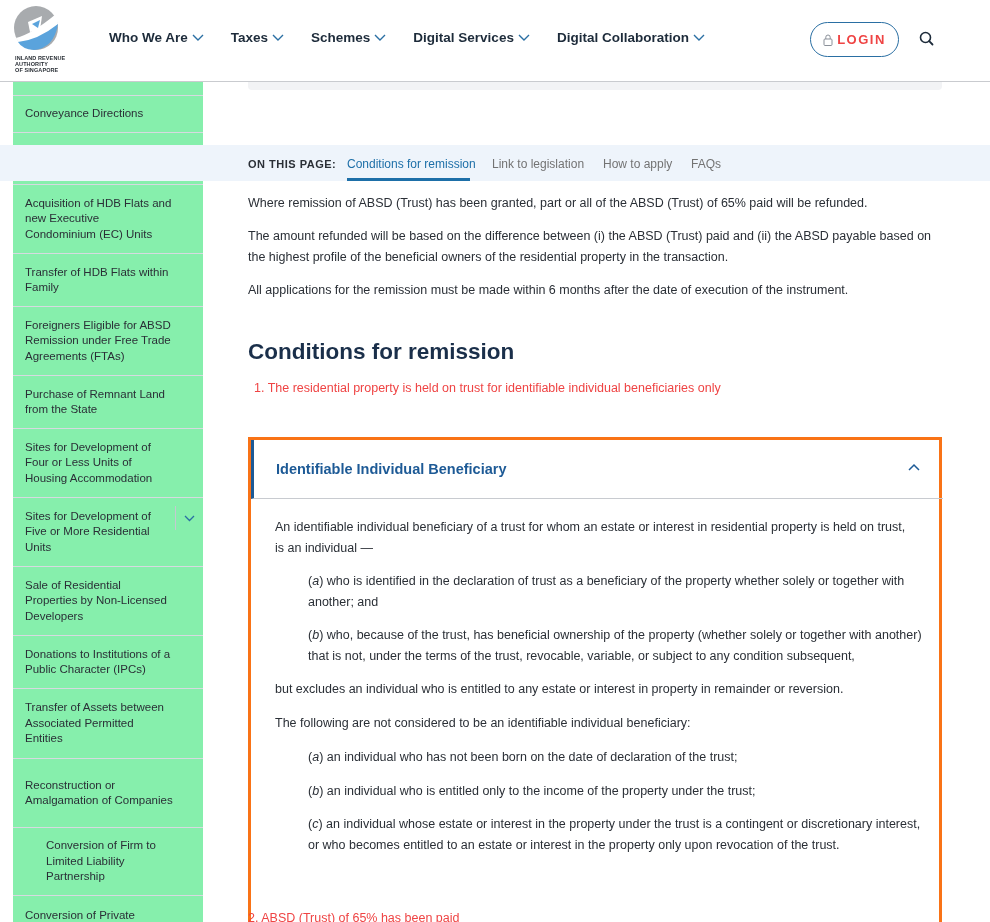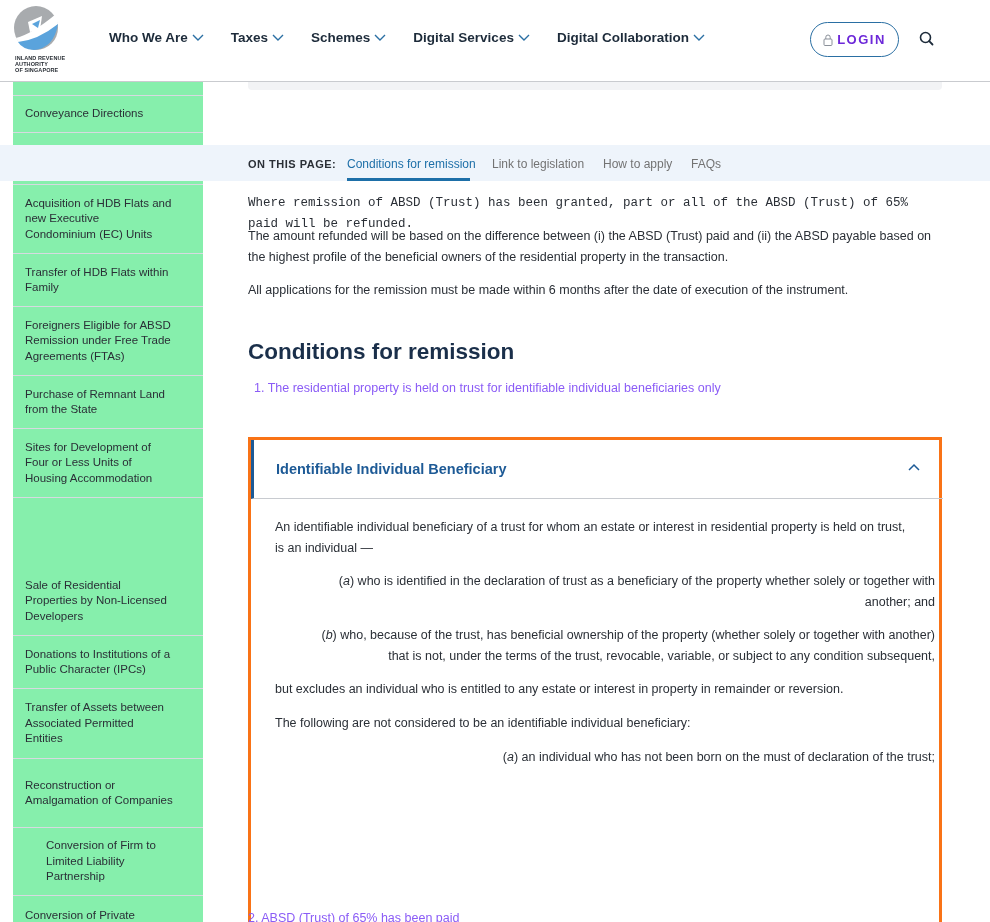--- a/index.html
+++ b/index.html
@@ -6,48 +6,48 @@
   html, body { width: 990px; height: 922px; overflow: hidden; background: #ffffff; }
   body { font-family: "Liberation Sans", "DejaVu Sans", sans-serif; color: #2a2f36; position: relative; }
 
   
   .header { position: absolute; left: 0; top: 0; width: 990px; height: 82px; background: #fff; border-bottom: 1px solid #c9cbcf; z-index: 10; }
   .logo { position: absolute; left: 12px; top: 4px; width: 70px; height: 74px; }
   .logo-text { position: absolute; left: 15px; top: 55px; font-size: 5.5px; line-height: 6px; color: #2a2f36; font-weight: bold; letter-spacing: 0.1px; }
   .nav { position: absolute; left: 109px; top: 30px; display: flex; }
   .nav-item { display: flex; align-items: center; font-size: 13.5px; font-weight: bold; color: #1d2b3a; margin-right: 27px; cursor: pointer; }
   .nav-item .chev { width: 12px; height: 8px; margin-left: 4px; }
-  .login-btn { position: absolute; left: 810px; top: 22px; width: 89px; height: 35px; border: 1.5px solid #2a6fa3; border-radius: 18px; display: flex; align-items: center; justify-content: center; font-size: 13px; font-weight: bold; letter-spacing: 1.5px; color: #6d28d9; background: #fff; cursor: pointer; }
+  .login-btn { position: absolute; left: 810px; top: 22px; width: 89px; height: 35px; border: 1.5px solid #2a6fa3; border-radius: 18px; display: flex; align-items: center; justify-content: center; font-size: 13px; font-weight: bold; letter-spacing: 1.5px; color: #ef4444; background: #fff; cursor: pointer; }
   .login-btn svg { margin-right: 4px; }
   .search-btn { position: absolute; left: 918px; top: 30px; width: 18px; height: 18px; cursor: pointer; }
 
   
   .sidebar { position: absolute; left: 13px; top: 82px; width: 190px; height: 840px; background: #86efac; }
   .side-item { position: absolute; left: 0; width: 190px; border-bottom: 1px solid #d6dae0; font-size: 11.5px; line-height: 15.5px; color: #2a2f36; padding-left: 12px; padding-right: 30px; display: flex; align-items: center; cursor: pointer; }
   .side-item .expand { position: absolute; right: 0; top: 8px; width: 28px; height: 24px; border-left: 1px solid #c4c9d0; display: flex; align-items: center; justify-content: center; }
 
   
   .otp-bar { position: absolute; left: 0; top: 145px; width: 990px; height: 36px; background: #eef4fb; z-index: 5; }
   .otp-label { position: absolute; left: 248px; top: 13px; font-size: 11px; font-weight: bold; letter-spacing: 0.5px; color: #2a2f36; }
   .otp-link { position: absolute; top: 12px; font-size: 12px; color: #737373; cursor: pointer; }
   .otp-link.active { color: #1d6fa8; }
   .otp-underline { position: absolute; left: 347px; top: 33px; width: 123px; height: 3px; background: #1d6fa8; }
 
   
   .top-box { position: absolute; left: 248px; top: 82px; width: 694px; height: 8px; background: #f2f3f5; border-radius: 0 0 4px 4px; }
   .para { position: absolute; left: 248px; width: 694px; font-size: 12.5px; line-height: 21px; color: #2a2f36; }
   .h2 { position: absolute; left: 248px; top: 339px; font-size: 22.5px; font-weight: bold; color: #1a2f4a; }
-  .list-item { position: absolute; left: 254px; font-size: 12.5px; color: #8b5cf6; }
+  .list-item { position: absolute; left: 254px; font-size: 12.5px; color: #ef4444; }
 
   .accordion { position: absolute; left: 248px; top: 437px; width: 694px; height: 552px; border: 3px solid #f97316; }
   .acc-head { position: absolute; left: 0; top: 0; width: 692px; height: 59px; border-left: 3px solid #1d5a96; border-bottom: 1px solid #c8cbd0; cursor: pointer; }
   .acc-title { position: absolute; left: 22px; top: 21px; font-size: 14.5px; font-weight: bold; color: #1d5a96; }
   .acc-chev { position: absolute; left: 654px; top: 23px; }
   .acc-p { position: absolute; font-size: 12.5px; line-height: 21px; color: #2a2f36; }
-  .acc-p.indent { left: 64px; width: 620px; text-align: right; }
+  .acc-p.indent { left: 57px; width: 620px; }
   .acc-p.base { left: 24px; width: 640px; }
   i { font-style: italic; }
 </style>
 </head>
 <body>
 
 <div class="header">
   <div class="logo">
     <svg width="48" height="48" viewBox="0 0 48 48">
       <circle cx="24" cy="24" r="22" fill="#a8abae"></circle>
@@ -128,20 +128,28 @@
   </div>
   <div class="side-item" style="top:225px;height:69px;">
     <span>Foreigners Eligible for ABSD Remission under Free Trade Agreements (FTAs)</span>
   </div>
   <div class="side-item" style="top:294px;height:53px;">
     <span>Purchase of Remnant Land from the State</span>
   </div>
   <div class="side-item" style="top:347px;height:69px;">
     <span>Sites for Development of Four or Less Units of Housing Accommodation</span>
   </div>
+  <div class="side-item" style="top:416px;height:69px;">
+    <span>Sites for Development of Five or More Residential Units</span>
+    <div class="expand">
+      <svg width="11" height="7" viewBox="0 0 11 7">
+          <path d="M1 1 L5.5 5.5 L10 1" fill="none" stroke="#2a6fa3" stroke-width="1.3"></path>
+        </svg>
+    </div>
+  </div>
   <div class="side-item" style="top:485px;height:69px;">
     <span>Sale of Residential Properties by Non-Licensed Developers</span>
   </div>
   <div class="side-item" style="top:554px;height:53px;">
     <span>Donations to Institutions of a Public Character (IPCs)</span>
   </div>
   <div class="side-item" style="top:607px;height:70px;">
     <span>Transfer of Assets between Associated Permitted Entities</span>
   </div>
   <div class="side-item" style="top:677px;height:69px;">
@@ -159,36 +167,38 @@
   <span class="otp-label">ON THIS PAGE:</span>
   <span class="otp-link active" style="left:347px;">Conditions for remission</span>
   <span class="otp-link" style="left:492px;">Link to legislation</span>
   <span class="otp-link" style="left:603px;">How to apply</span>
   <span class="otp-link" style="left:691px;">FAQs</span>
   <div class="otp-underline"></div>
 </div>
 
 <div class="top-box"></div>
 
-<p class="para" style="top:193px;font-family:Liberation Mono, monospace;">Where remission of ABSD (Trust) has been granted, part or all of the ABSD (Trust) of 65% paid will be refunded.</p>
+<p class="para" style="top:193px;">Where remission of ABSD (Trust) has been granted, part or all of the ABSD (Trust) of 65% paid will be refunded.</p>
 <p class="para" style="top:226px;">The amount refunded will be based on the difference between (i) the ABSD (Trust) paid and (ii) the ABSD payable based on the highest profile of the beneficial owners of the residential property in the transaction.</p>
 <p class="para" style="top:280px;">All applications for the remission must be made within 6 months after the date of execution of the instrument.</p>
 
 <h2 class="h2">Conditions for remission</h2>
 <p class="list-item" style="top:381px;">1. The residential property is held on trust for identifiable individual beneficiaries only</p>
 
 <div class="accordion">
   <div class="acc-head">
     <span class="acc-title">Identifiable Individual Beneficiary</span>
     <svg class="acc-chev" width="12" height="8" viewBox="0 0 12 8">
         <path d="M1 7 L6 2 L11 7" fill="none" stroke="#1d5a96" stroke-width="1.5"></path>
       </svg>
   </div>
 
   <p class="acc-p base" style="top:77px;">An identifiable individual beneficiary of a trust for whom an estate or interest in residential property is held on trust, is an individual —</p>
   <p class="acc-p indent" style="top:131px;">(<i>a</i>)<span> who is identified in the declaration of trust as a beneficiary of the property whether solely or together with another; and</span></p>
   <p class="acc-p indent" style="top:185px;">(<i>b</i>)<span> who, because of the trust, has beneficial ownership of the property (whether solely or together with another) that is not, under the terms of the trust, revocable, variable, or subject to any condition subsequent,</span></p>
   <p class="acc-p base" style="top:239px;">but excludes an individual who is entitled to any estate or interest in property in remainder or reversion.</p>
   <p class="acc-p base" style="top:273px;">The following are not considered to be an identifiable individual beneficiary:</p>
-  <p class="acc-p indent" style="top:307px;">(<i>a</i>)<span> an individual who has not been born on the must of declaration of the trust;</span></p>
+  <p class="acc-p indent" style="top:307px;">(<i>a</i>)<span> an individual who has not been born on the date of declaration of the trust;</span></p>
+  <p class="acc-p indent" style="top:341px;">(<i>b</i>)<span> an individual who is entitled only to the income of the property under the trust;</span></p>
+  <p class="acc-p indent" style="top:374px;">(<i>c</i>)<span> an individual whose estate or interest in the property under the trust is a contingent or discretionary interest, or who becomes entitled to an estate or interest in the property only upon revocation of the trust.</span></p>
 </div>
 
 <p class="list-item" style="left:248px;top:911px;">2. ABSD (Trust) of 65% has been paid</p>
 
 </body></html>

